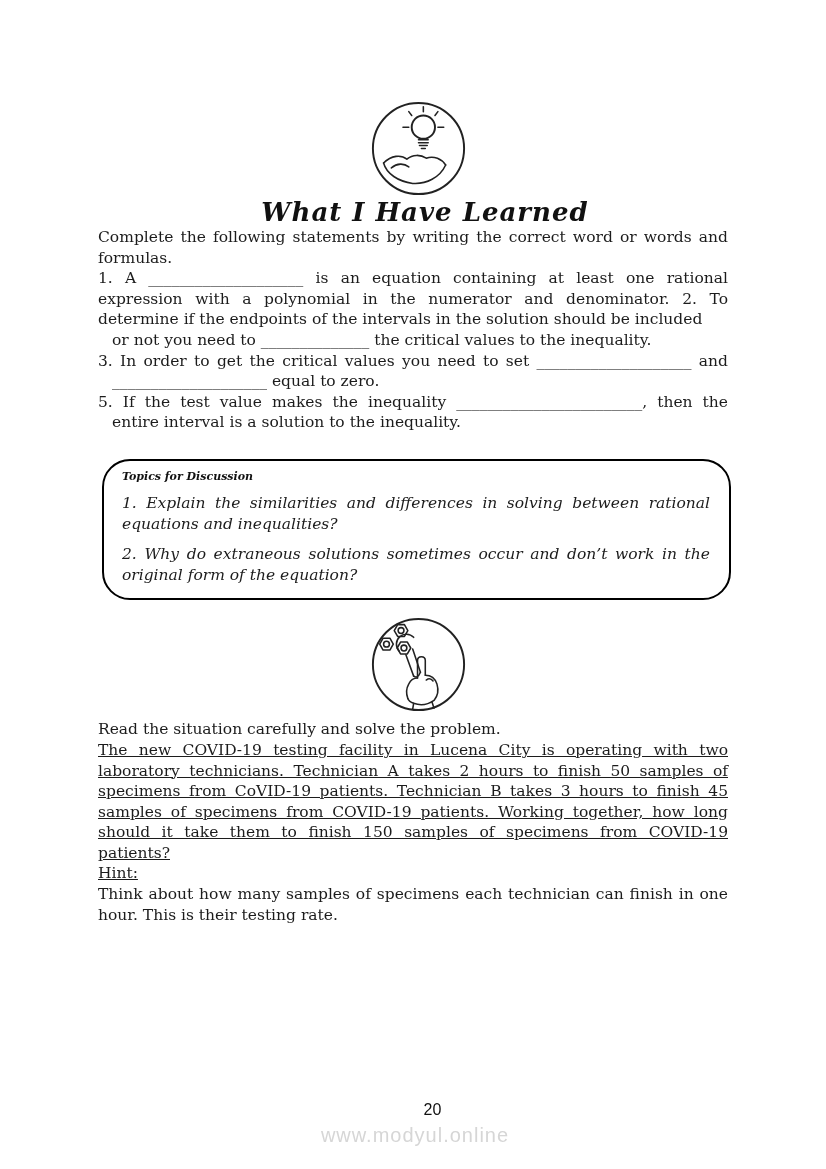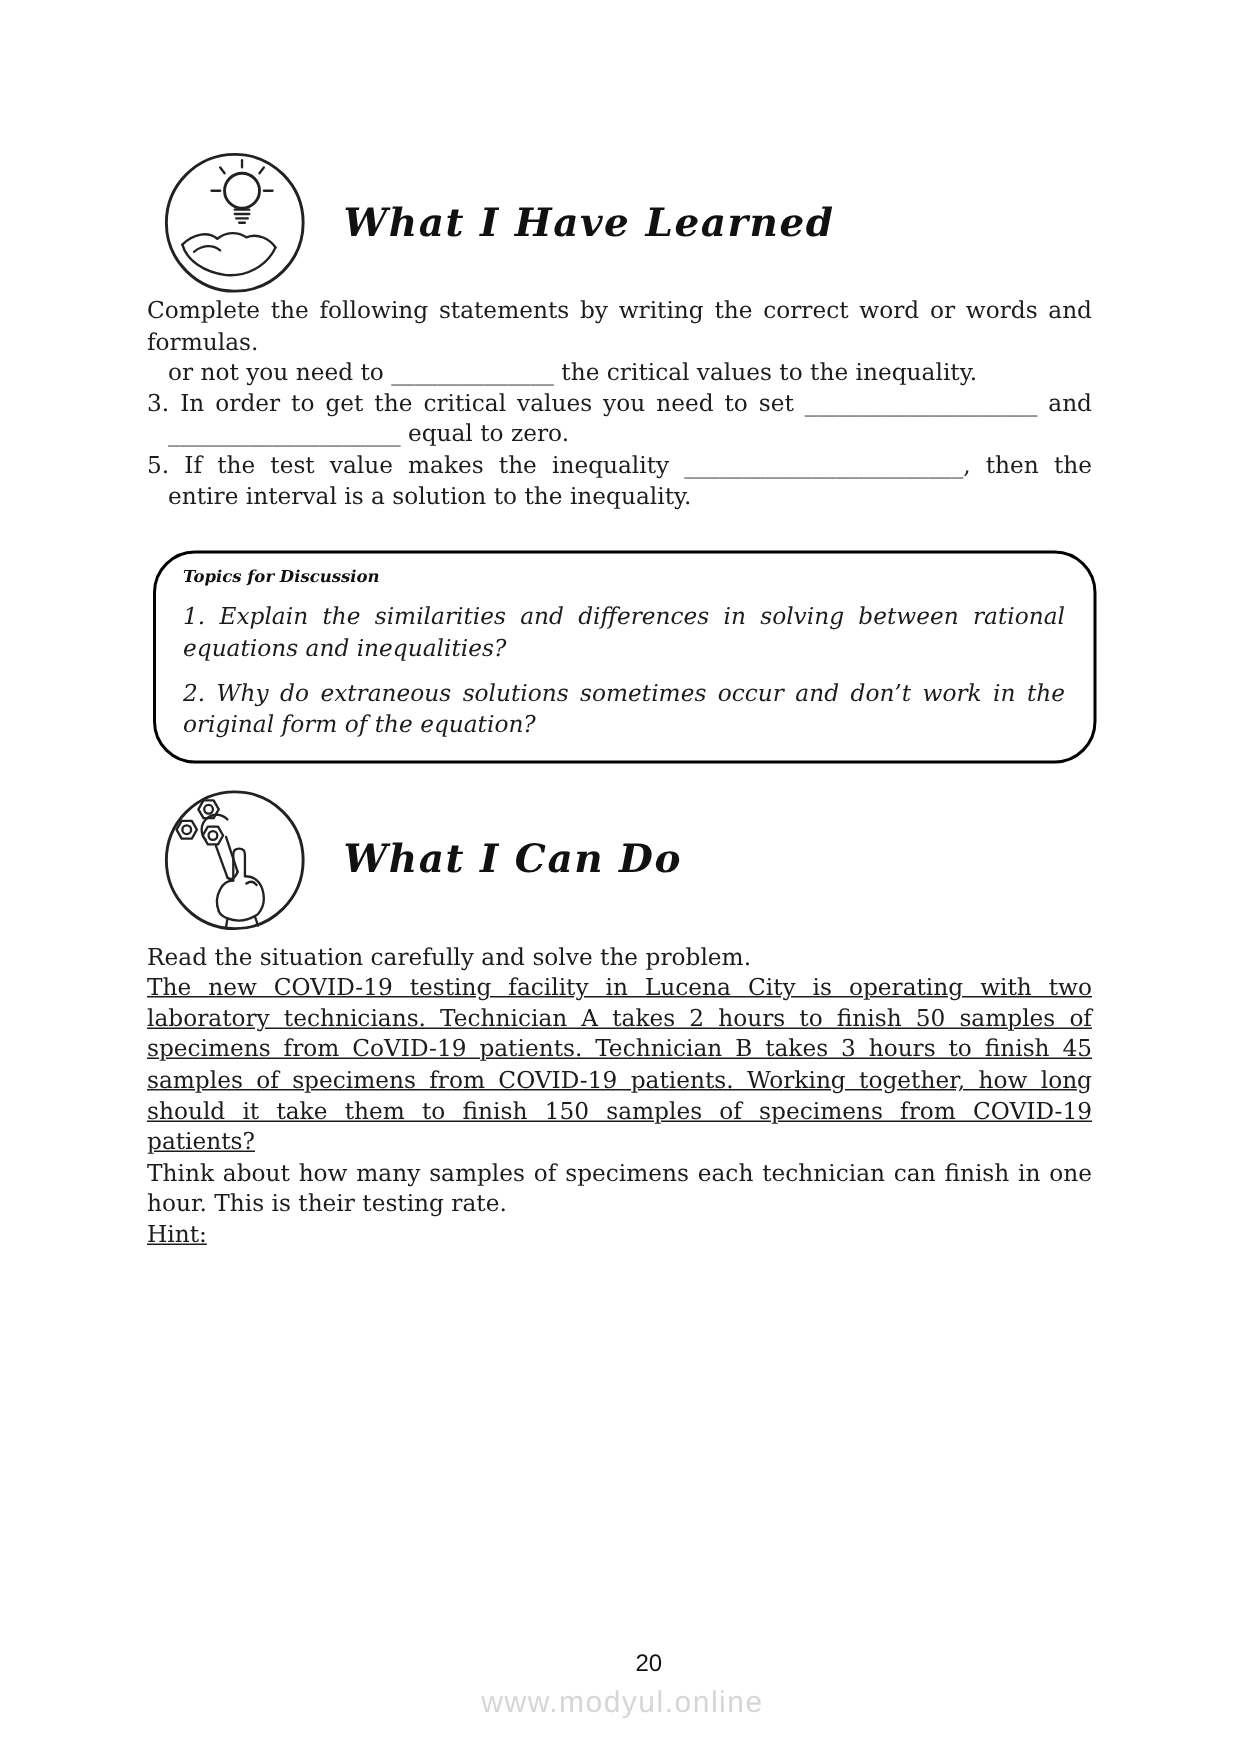--- a/index.html
+++ b/index.html
@@ -7,21 +7,21 @@
     position:relative;
     width:826px; height:1169px;
     background:#ffffff;
     font-family:"DejaVu Serif", serif;
     color:#1c1c1c;
     overflow:hidden;
   }
   .content { padding:0 98px; }
 
   
-  .sec-head { display:flex; align-items:center; }
+  .sec-head { display:flex; align-items:center;flex-direction:column; }
   .sec-head-1 { margin-top:100px; }
   .sec-head-2 { margin-top:16px; }
   .icon-circle { width:97px; height:97px; margin-left:10px; flex:0 0 auto; }
   .icon-circle svg { width:97px; height:97px; display:block; }
   h1.sec-title {
     margin:0 0 0 24px;
     font-size:26px; font-weight:bold; font-style:italic;
     letter-spacing:1px; color:#111;
   }
 
@@ -91,20 +91,21 @@
 
           <path class="lineart-thin" d="M14,65 C22,57 32,56 38,61 C44,56 52,56 58,60 C66,57 74,61 78,67"></path>
           <path class="lineart-thin" d="M14,65 C17,76 29,84 44,86 C58,87 72,80 78,67"></path>
           <path class="lineart-thin" d="M22,70 C28,65 35,65 40,69"></path>
         </svg>
       </span>
       <h1 class="sec-title">What I Have Learned</h1>
     </header>
 
     <p class="body intro">Complete the following statements by writing the correct word or words and formulas.</p>
+    <p class="body">1. A ____________________ is an equation containing at least one rational expression with a polynomial in the numerator and denominator. 2. To determine if the endpoints of the intervals in the solution should be included</p>
     <p class="body indent">or not you need to ______________ the critical values to the inequality.</p>
     <p class="body hang">3. In order to get the critical values you need to set ____________________ and ____________________ equal to zero.</p>
     <p class="body hang">5. If the test value makes the inequality ________________________, then the entire interval is a solution to the inequality.</p>
 
     <div class="topics-box">
       <h2>Topics for Discussion</h2>
       <p class="q">1. Explain the similarities and differences in solving between rational equations and inequalities?</p>
       <p class="q">2. Why do extraneous solutions sometimes occur and don’t work in the original form of the equation?</p>
     </div>
 
@@ -126,25 +127,24 @@
           <path class="lineart-thin" d="M45,62 Q49,65 52,58"></path>
 
           <path class="lineart-thin" d="M49,64 L49,46 Q49,42 53,42 Q57,42 57,46 L57,61"></path>
           <path class="lineart-thin" d="M49,64 Q43,64 40,70 Q36,77 39,85"></path>
           <path class="lineart-thin" d="M57,61 Q66,61 69,70 Q72,80 66,87 Q56,94 45,90 Q40,88 39,85"></path>
           <path class="lineart-thin" d="M58,66 Q62,63 65,67"></path>
           <path class="lineart-thin" d="M45,90 L44,96"></path>
           <path class="lineart-thin" d="M64,89 L66,95"></path>
         </svg>
       </span>
-      <h1 class="sec-title">What I Can Do</h1>
     </header>
 
     <p class="body" style="margin-top:6px;">Read the situation carefully and solve the problem.</p>
     <p class="body gap-top">The new COVID-19 testing facility in Lucena City is operating with two laboratory technicians. Technician A takes 2 hours to finish 50 samples of specimens from CoVID-19 patients. Technician B takes 3 hours to finish 45 samples of specimens from COVID-19 patients. Working together, how long should it take them to finish 150 samples of specimens from COVID-19 patients?</p>
+    <p class="body gap-top">Hint:</p>
     <p class="body">Think about how many samples of specimens each technician can finish in one hour. This is their testing rate.</p>
-    <p class="body gap-top">Hint:</p>
 
   </div>
 
   <div class="page-number">20</div>
   <div class="watermark">www.modyul.online</div>
 </div>
 
 </body></html>

